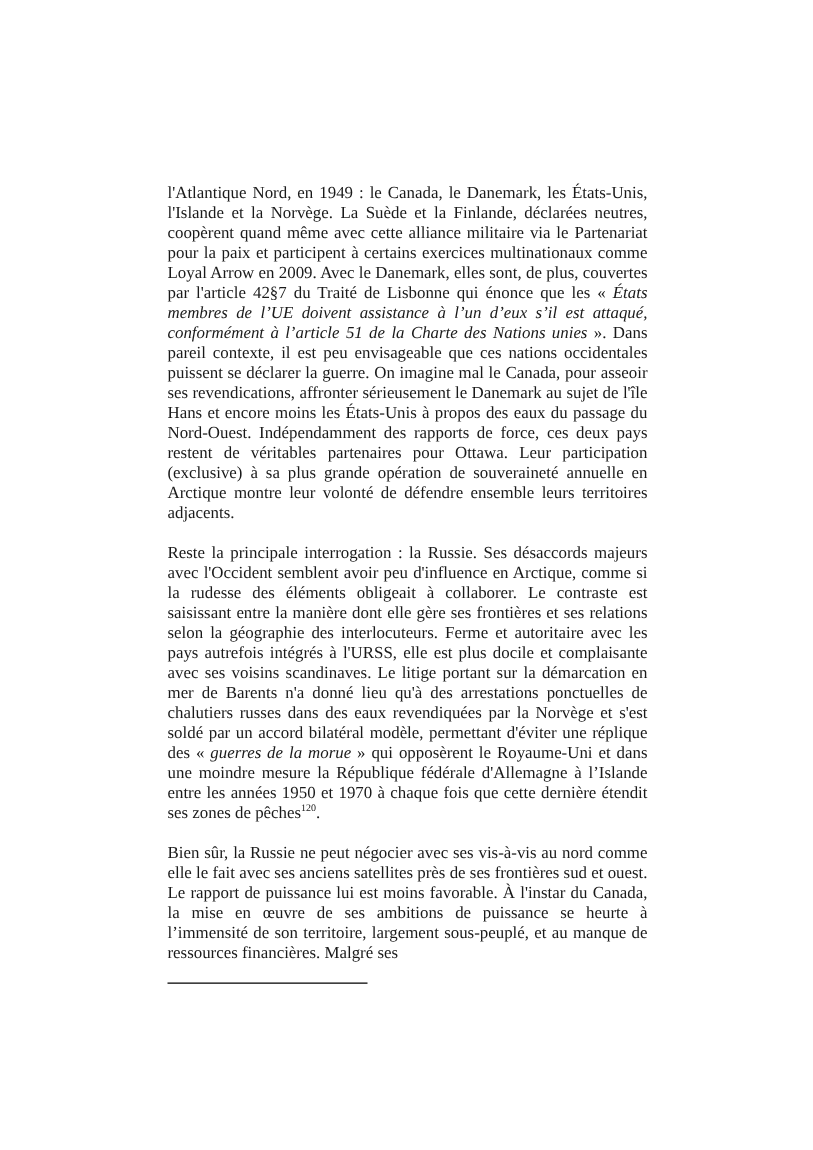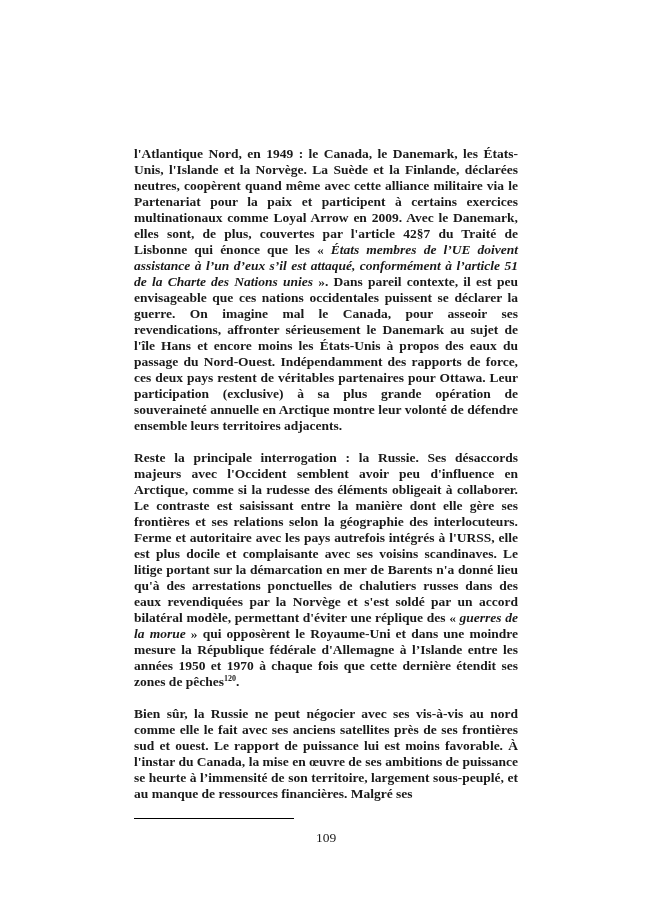--- a/index.html
+++ b/index.html
@@ -16,21 +16,20 @@
     position: absolute;
     left: 134px;
     top: 146px;
     width: 384px;
   }
   .para {
     margin: 0 0 16px 0;
     font-size: 13.5px;
     line-height: 16px;
     text-align: justify;
-    font-weight: bold;
   }
   .para i { font-style: italic; }
   sup.fn-ref, sup.fn-num {
     font-size: 8px;
     line-height: 0;
     vertical-align: super;
   }
   .footnote-separator {
     border: 0;
     border-top: 1px solid #000000;
@@ -60,16 +59,15 @@
 
     <div>
         <p class="para"><span>l'Atlantique Nord, en 1949 : le Canada, le Danemark, les États-Unis, l'Islande et la Norvège. La Suède et la Finlande, déclarées neutres, coopèrent quand même avec cette alliance militaire via le Partenariat pour la paix et participent à certains exercices multinationaux comme Loyal Arrow en 2009. Avec le Danemark, elles sont, de plus, couvertes par l'article 42§7 du Traité de Lisbonne qui énonce que les « </span><i>États membres de l’UE doivent assistance à l’un d’eux s’il est attaqué, conformément à l’article 51 de la Charte des Nations unies</i><span> ». Dans pareil contexte, il est peu envisageable que ces nations occidentales puissent se déclarer la guerre. On imagine mal le Canada, pour asseoir ses revendications, affronter sérieusement le Danemark au sujet de l'île Hans et encore moins les États-Unis à propos des eaux du passage du Nord-Ouest. Indépendamment des rapports de force, ces deux pays restent de véritables partenaires pour Ottawa. Leur participation (exclusive) à sa plus grande opération de souveraineté annuelle en Arctique montre leur volonté de défendre ensemble leurs territoires adjacents.</span></p>
         <p class="para"><span>Reste la principale interrogation : la Russie. Ses désaccords majeurs avec l'Occident semblent avoir peu d'influence en Arctique, comme si la rudesse des éléments obligeait à collaborer. Le contraste est saisissant entre la manière dont elle gère ses frontières et ses relations selon la géographie des interlocuteurs. Ferme et autoritaire avec les pays autrefois intégrés à l'URSS, elle est plus docile et complaisante avec ses voisins scandinaves. Le litige portant sur la démarcation en mer de Barents n'a donné lieu qu'à des arrestations ponctuelles de chalutiers russes dans des eaux revendiquées par la Norvège et s'est soldé par un accord bilatéral modèle, permettant d'éviter une réplique des « </span><i>guerres de la morue</i><span> » qui opposèrent le Royaume-Uni et dans une moindre mesure la République fédérale d'Allemagne à l’Islande entre les années 1950 et 1970 à chaque fois que cette dernière étendit ses zones de pêches</span><sup class="fn-ref">120</sup><span>.</span></p>
         <p class="para"><span>Bien sûr, la Russie ne peut négocier avec ses vis-à-vis au nord comme elle le fait avec ses anciens satellites près de ses frontières sud et ouest. Le rapport de puissance lui est moins favorable. À l'instar du Canada, la mise en œuvre de ses ambitions de puissance se heurte à l’immensité de son territoire, largement sous-peuplé, et au manque de ressources financières. Malgré ses</span></p>
       </div>
 
     <hr class="footnote-separator">
 
 
-    <div class="page-number">109</div>
 
   </div>
 </div>
 
 </body></html>

